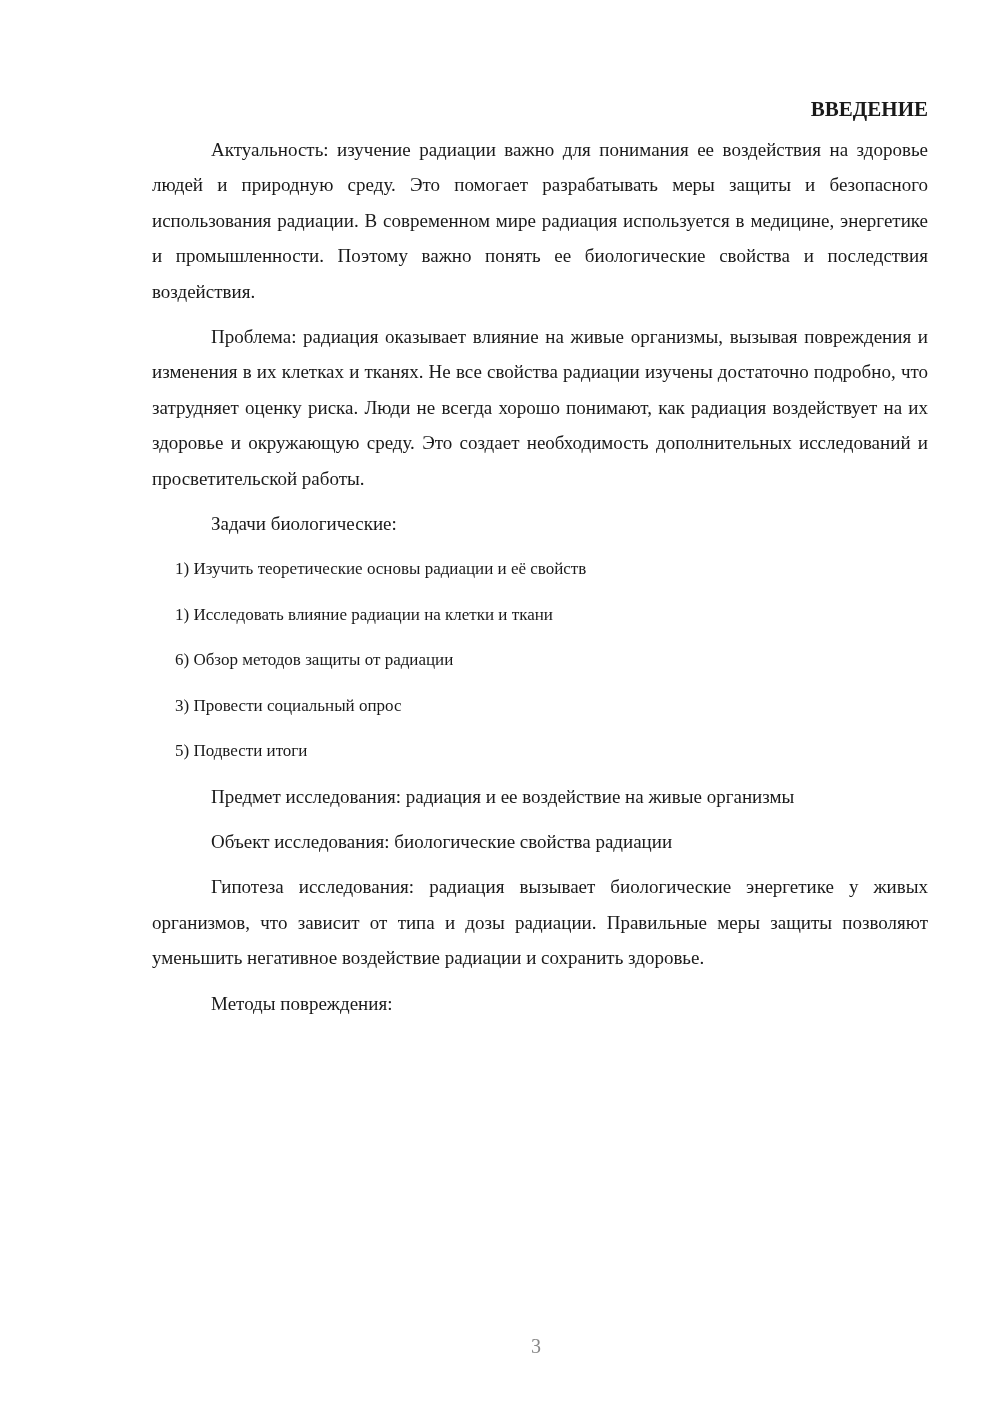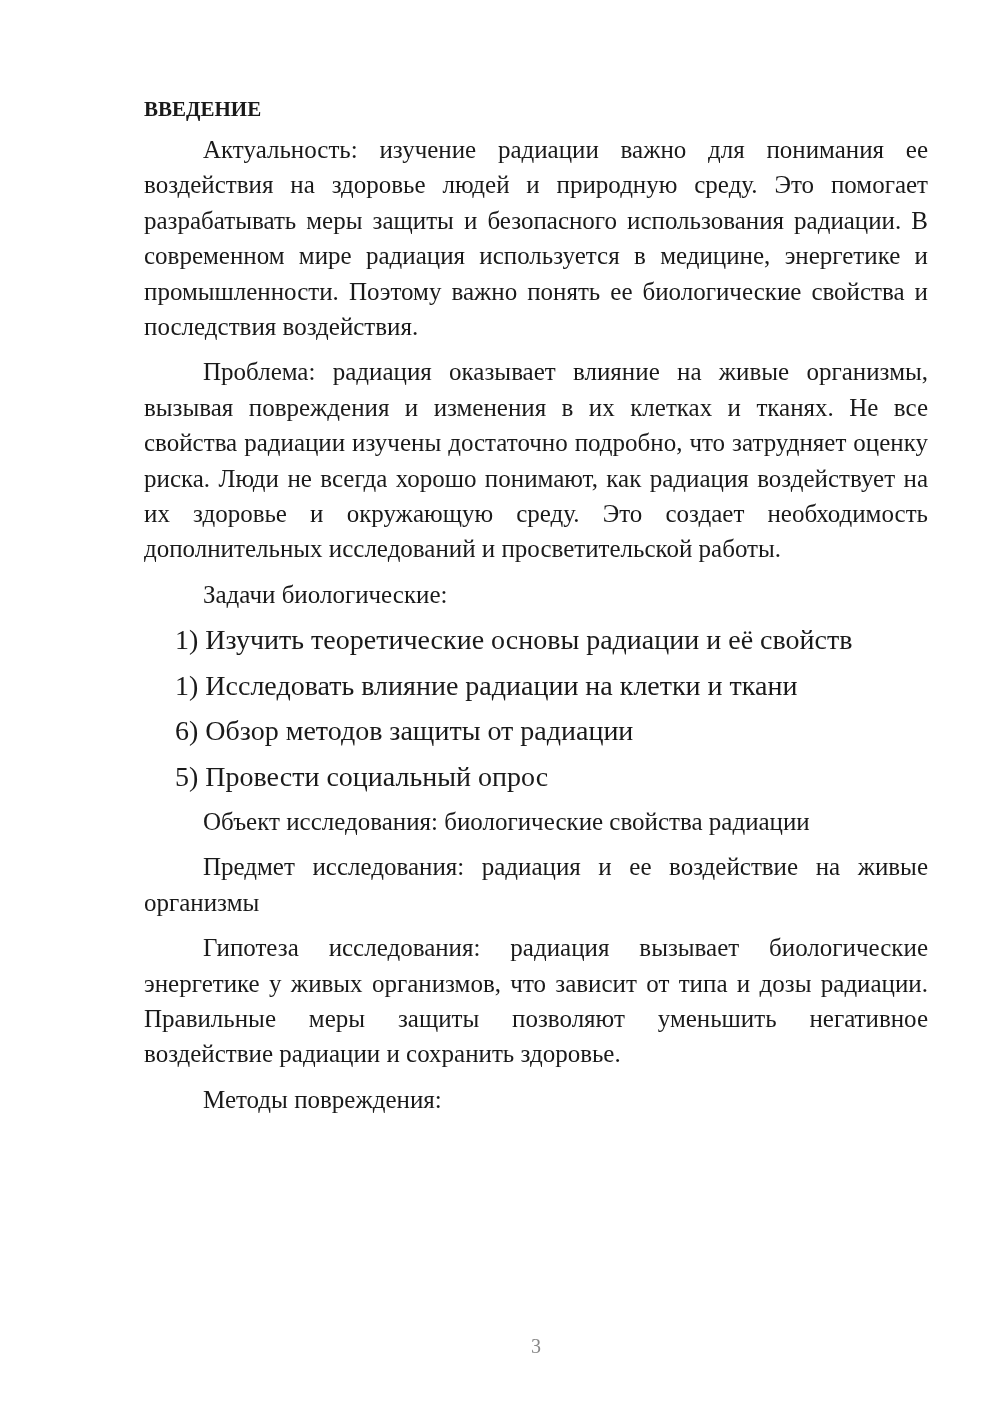--- a/index.html
+++ b/index.html
@@ -15,40 +15,40 @@
       font-family: "Liberation Serif", "DejaVu Serif", serif;
       color: #1a1a1a;
     }
     .page {
       position: absolute;
       left: 144px;
       top: 92px;
       width: 784px;
     }
     .heading {
-      text-align: left;
+      text-align: right;
       font-weight: bold;
       font-size: 21px;
       line-height: 34px;
       margin: 0 0 0 0;
       height: 40px;
     }
     .para {
-      font-size: 25px;
+      font-size: 19px;
       line-height: 35.4px;
       text-align: justify;
       text-align-last: left;
       text-indent: 59px;
-      margin: 0 0 10px 0;
+      margin: 0 0 10px 8px;
     }
     .para.single {
       margin-bottom: 10px;
     }
     .list-item {
-      font-size: 28px;
+      font-size: 17px;
       line-height: 35.4px;
       padding-left: 31px;
       margin: 0 0 10px 0;
     }
     .page-number {
       position: absolute;
       top: 1335px;
       left: 0;
       width: 1072px;
       text-align: center;
@@ -67,25 +67,26 @@
 
   <p class="para">Проблема: радиация оказывает влияние на живые организмы, вызывая повреждения и изменения в их клетках и тканях. Не все свойства радиации изучены достаточно подробно, что затрудняет оценку риска. Люди не всегда хорошо понимают, как радиация воздействует на их здоровье и окружающую среду. Это создает необходимость дополнительных исследований и просветительской работы.</p>
 
 
   <p class="para single">Задачи биологические:</p>
 
   <div>
     <div class="list-item">1) Изучить теоретические основы радиации и её свойств</div>
     <div class="list-item">1) Исследовать влияние радиации на клетки и ткани</div>
     <div class="list-item">6) Обзор методов защиты от радиации</div>
-    <div class="list-item">5) Провести социальный опрос</div>
+    <div class="list-item">3) Провести социальный опрос</div>
+    <div class="list-item">5) Подвести итоги</div>
   </div>
 
+  <p class="para">Предмет исследования: радиация и ее воздействие на живые организмы</p>
+
   <p class="para single">Объект исследования: биологические свойства радиации</p>
-
-  <p class="para">Предмет исследования: радиация и ее воздействие на живые организмы</p>
 
   <p class="para">Гипотеза исследования: радиация вызывает биологические энергетике у живых организмов, что зависит от типа и дозы радиации. Правильные меры защиты позволяют уменьшить негативное воздействие радиации и сохранить здоровье.</p>
 
   <p class="para single">Методы повреждения:</p>
 </div>
 
 <div class="page-number">3</div>
 
 </body></html>

